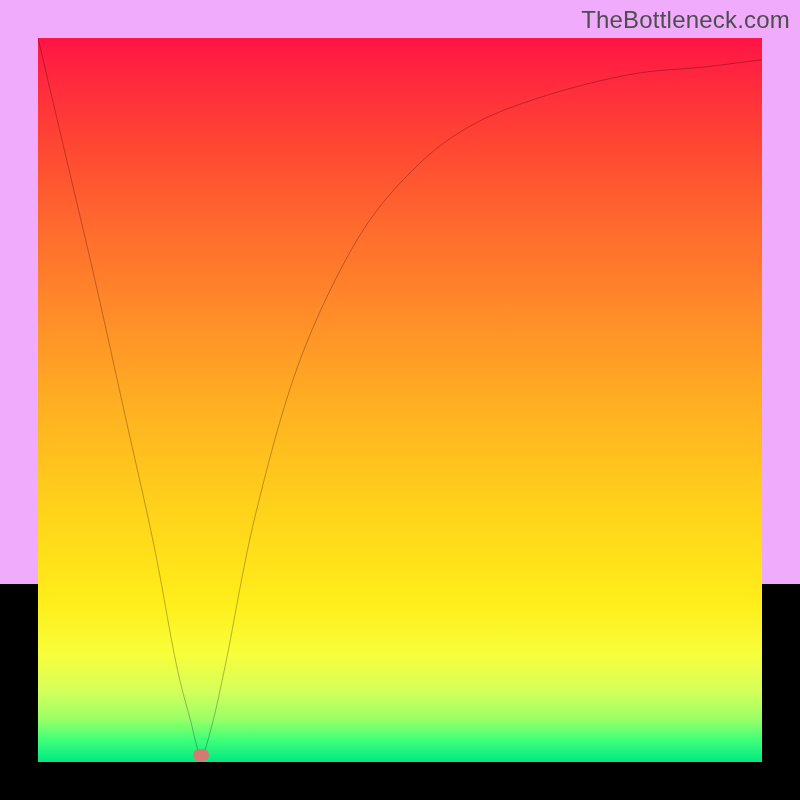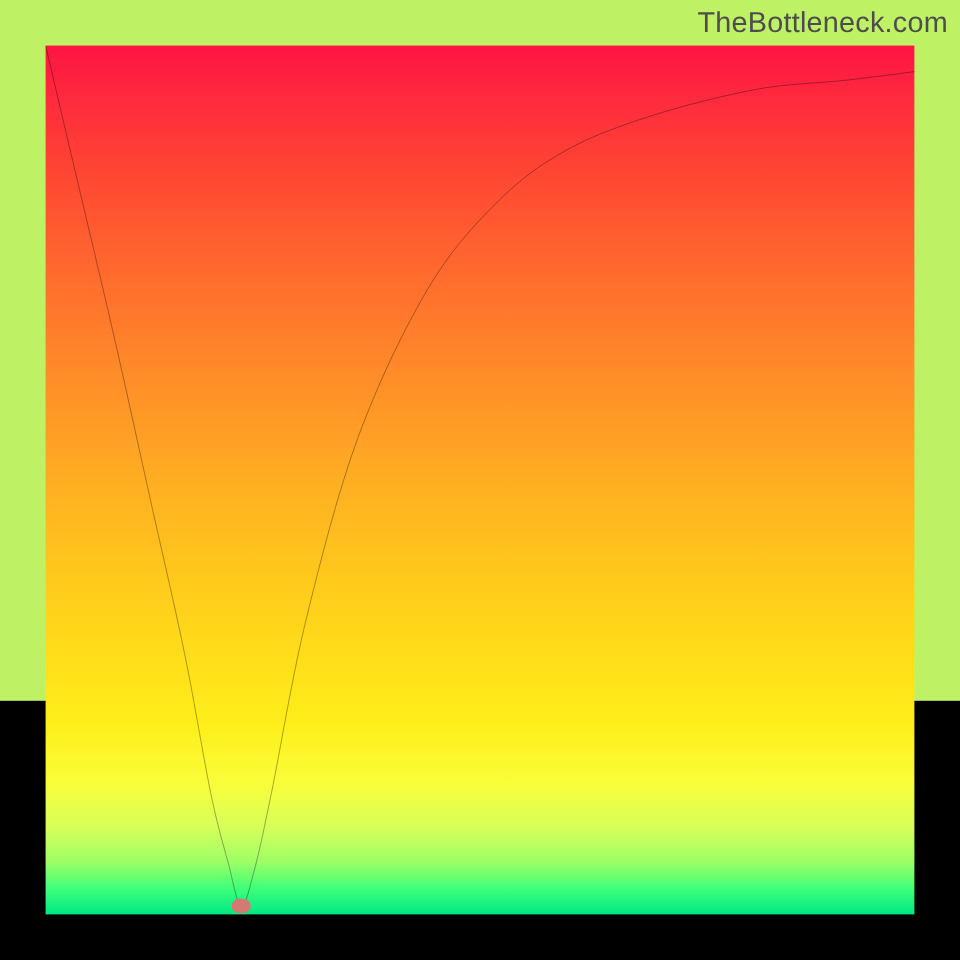--- a/index.html
+++ b/index.html
@@ -8,21 +8,21 @@
     width: 800px;
     height: 800px;
     overflow: hidden;
     background: #000;
     font-family: Arial, Helvetica, sans-serif;
   }
   .frame {
     position: relative;
     width: 800px;
     height: 584px;
-    background: #bef264;
+    background: #f0abfc;
   }
   .plot {
     position: absolute;
     left: 38px;
     top: 38px;
     width: 724px;
     height: 724px;
     
     background: linear-gradient(
       to bottom,

